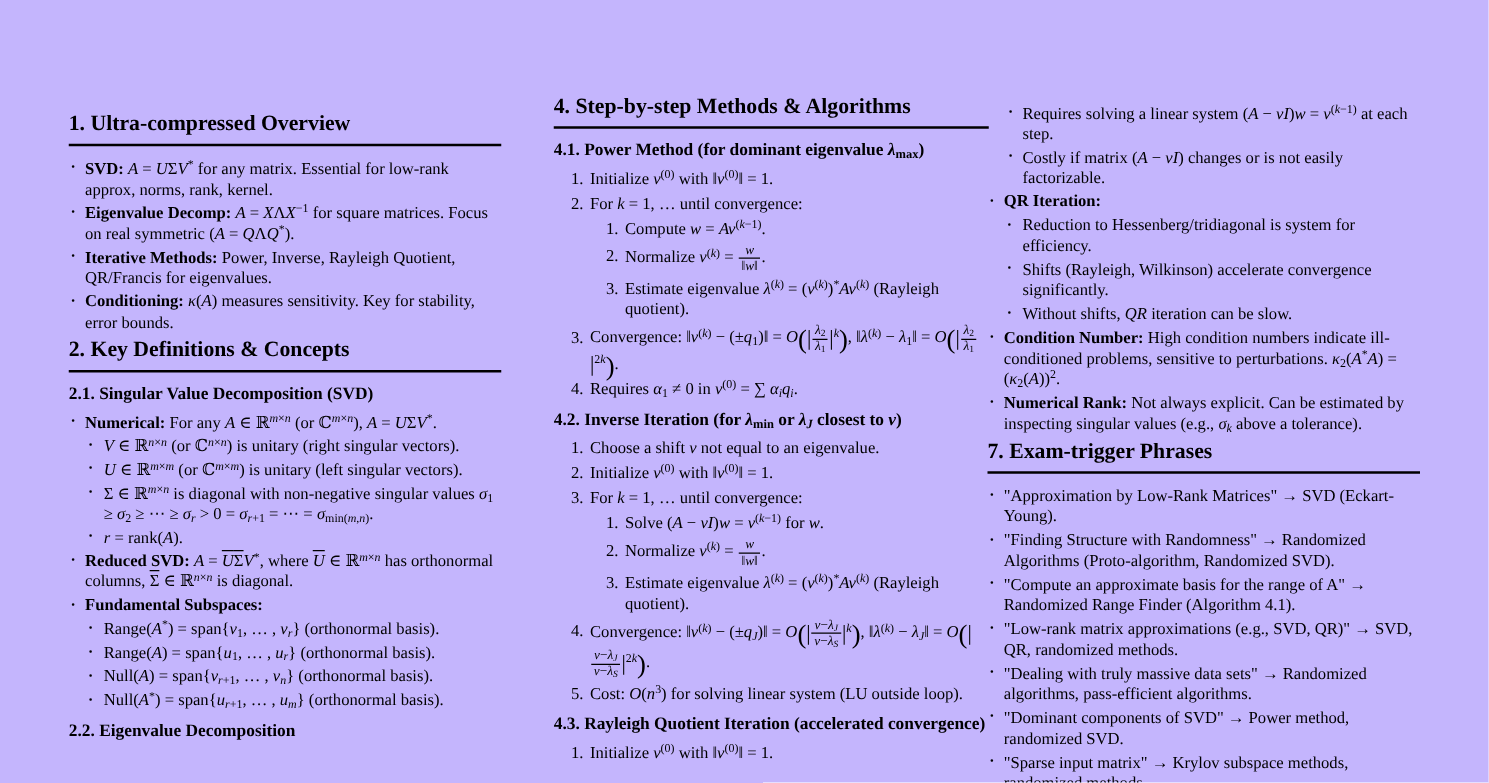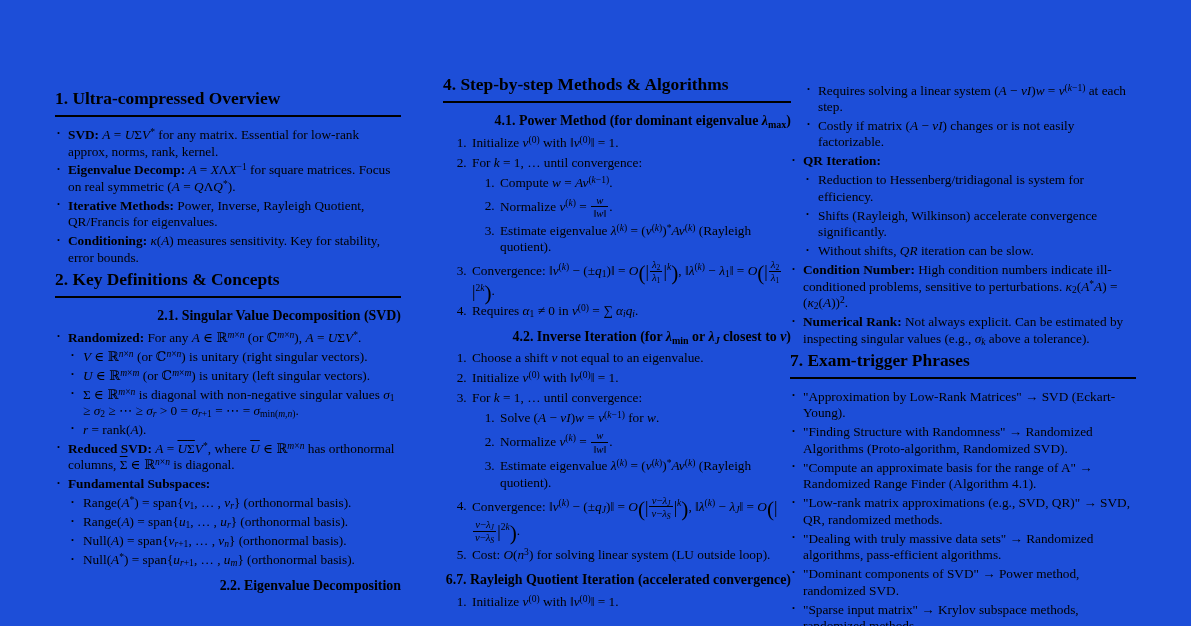--- a/index.html
+++ b/index.html
@@ -1,31 +1,31 @@
 <!DOCTYPE html>
 <html><head>
 <meta charset="utf-8">
 <style>
   html,body{margin:0;padding:0;background:#ffffff;}
   body{
     width:1191px;height:626px;overflow:hidden;position:relative;
     font-family:"Liberation Serif","DejaVu Serif",serif;
     font-size:13.3px;line-height:1.24;color:#000;
   }
-  .page{position:absolute;inset:0;background:#1d4ed8;}
+  .page{position:absolute;inset:0;background:#c4b5fd;}
   .col{position:absolute;}
   .c1{left:55px;top:88px;width:346px;}
   .c2{left:443px;top:74px;width:348px;}
   .c3{left:790px;top:80px;width:346px;}
   h1.sec{
     font-size:17.4px;font-weight:bold;margin:0 0 10px 0;
     padding-bottom:7px;border-bottom:2px solid #000;line-height:1.15;
   }
   h1.sec.later{margin-top:1px;}
-  h2.subsec{font-size:13.9px;font-weight:bold;margin:9px 0 5px 0;line-height:1.2;text-align:right;}
+  h2.subsec{font-size:13.9px;font-weight:bold;margin:9px 0 5px 0;line-height:1.2;}
   ul.b{list-style:none;margin:0 0 2px 0;padding:0;}
   ul.b>li{position:relative;padding-left:13px;margin:2.5px 0;}
   ul.b>li::before{content:"\2022";position:absolute;left:2px;top:0.16em;font-size:8.5px;}
   ul.b ul.b{margin:1px 0 1px 1px;}
   ul.b ul.b>li{padding-left:14px;}
   ol.n{margin:3px 0 6px 0;padding-left:27px;}
   ol.n>li{margin:3.5px 0;padding-left:2px;}
   ol.n ol.n{margin:2px 0 2px 0;padding-left:26px;}
   sup{font-size:0.72em;line-height:0;vertical-align:0.45em;}
   sub{font-size:0.72em;line-height:0;vertical-align:-0.25em;}
@@ -48,21 +48,21 @@
       <li><b>SVD:</b> <i>A</i> = <i>U</i>Σ<i>V</i><sup>*</sup> for any matrix. Essential for low-rank approx, norms, rank, kernel.</li>
       <li><b>Eigenvalue Decomp:</b> <i>A</i> = <i>X</i>Λ<i>X</i><sup>−1</sup> for square matrices. Focus on real symmetric (<i>A</i> = <i>Q</i>Λ<i>Q</i><sup>*</sup>).</li>
       <li><b>Iterative Methods:</b> Power, Inverse, Rayleigh Quotient, QR/Francis for eigenvalues.</li>
       <li><b>Conditioning:</b> <i>κ</i>(<i>A</i>) measures sensitivity. Key for stability, error bounds.</li>
     </ul>
 
     <h1 class="sec later">2. Key Definitions &amp; Concepts</h1>
     <h2 class="subsec">2.1. Singular Value Decomposition (SVD)</h2>
     <ul class="b">
       <li>
-        <span><b>Randomized:</b> For any <i>A</i> ∈ ℝ<sup><i>m</i>×<i>n</i></sup> (or ℂ<sup><i>m</i>×<i>n</i></sup>), <i>A</i> = <i>U</i>Σ<i>V</i><sup>*</sup>.</span>
+        <span><b>Numerical:</b> For any <i>A</i> ∈ ℝ<sup><i>m</i>×<i>n</i></sup> (or ℂ<sup><i>m</i>×<i>n</i></sup>), <i>A</i> = <i>U</i>Σ<i>V</i><sup>*</sup>.</span>
         <ul class="b">
           <li><i>V</i> ∈ ℝ<sup><i>n</i>×<i>n</i></sup> (or ℂ<sup><i>n</i>×<i>n</i></sup>) is unitary (right singular vectors).</li>
           <li><i>U</i> ∈ ℝ<sup><i>m</i>×<i>m</i></sup> (or ℂ<sup><i>m</i>×<i>m</i></sup>) is unitary (left singular vectors).</li>
           <li>Σ ∈ ℝ<sup><i>m</i>×<i>n</i></sup> is diagonal with non-negative singular values <i>σ</i><sub>1</sub> ≥ <i>σ</i><sub>2</sub> ≥ ⋯ ≥ <i>σ</i><sub><i>r</i></sub> &gt; 0 = <i>σ</i><sub><i>r</i>+1</sub> = ⋯ = <i>σ</i><sub>min(<i>m</i>,<i>n</i>)</sub>.</li>
           <li><i>r</i> = rank(<i>A</i>).</li>
         </ul>
       </li>
       <li><b>Reduced SVD:</b> <i>A</i> = <span class="ovl"><i>U</i></span><span class="ovl">Σ</span><i>V</i><sup>*</sup>, where <span class="ovl"><i>U</i></span> ∈ ℝ<sup><i>m</i>×<i>n</i></sup> has orthonormal columns, <span class="ovl">Σ</span> ∈ ℝ<sup><i>n</i>×<i>n</i></sup> is diagonal.</li>
       <li>
         <span><b>Fundamental Subspaces:</b></span>
@@ -105,21 +105,21 @@
         <ol class="n">
           <li>Solve (<i>A</i> − <i>vI</i>)<i>w</i> = <i>v</i><sup>(<i>k</i>−1)</sup> for <i>w</i>.</li>
           <li>Normalize <i>v</i><sup>(<i>k</i>)</sup> = <span class="frac"><span class="fn"><i>w</i></span><span class="fd">‖<i>w</i>‖</span></span>.</li>
           <li>Estimate eigenvalue <i>λ</i><sup>(<i>k</i>)</sup> = (<i>v</i><sup>(<i>k</i>)</sup>)<sup>*</sup><i>Av</i><sup>(<i>k</i>)</sup> (Rayleigh quotient).</li>
         </ol>
       </li>
       <li>Convergence: ‖<i>v</i><sup>(<i>k</i>)</sup> − (±<i>q</i><sub><i>J</i></sub>)‖ = <i>O</i><span class="lg">(</span><span class="ab">|</span><span class="frac"><span class="fn"><i>v</i>−<i>λ</i><sub><i>J</i></sub></span><span class="fd"><i>v</i>−<i>λ</i><sub><i>S</i></sub></span></span><span class="ab">|</span><sup><i>k</i></sup><span class="lg">)</span>, ‖<i>λ</i><sup>(<i>k</i>)</sup> − <i>λ</i><sub><i>J</i></sub>‖ = <i>O</i><span class="lg">(</span><span class="ab">|</span><span class="frac"><span class="fn"><i>v</i>−<i>λ</i><sub><i>J</i></sub></span><span class="fd"><i>v</i>−<i>λ</i><sub><i>S</i></sub></span></span><span class="ab">|</span><sup>2<i>k</i></sup><span class="lg">)</span>.</li>
       <li>Cost: <i>O</i>(<i>n</i><sup>3</sup>) for solving linear system (LU outside loop).</li>
     </ol>
 
-    <h2 class="subsec">6.7. Rayleigh Quotient Iteration (accelerated convergence)</h2>
+    <h2 class="subsec">4.3. Rayleigh Quotient Iteration (accelerated convergence)</h2>
     <ol class="n">
       <li>Initialize <i>v</i><sup>(0)</sup> with ‖<i>v</i><sup>(0)</sup>‖ = 1.</li>
     </ol>
   </section>
 
   <section class="col c3">
     <ul class="b" style="padding-left:15px;">
       <li>Requires solving a linear system (<i>A</i> − <i>vI</i>)<i>w</i> = <i>v</i><sup>(<i>k</i>−1)</sup> at each step.</li>
       <li>Costly if matrix (<i>A</i> − <i>vI</i>) changes or is not easily factorizable.</li>
     </ul>

